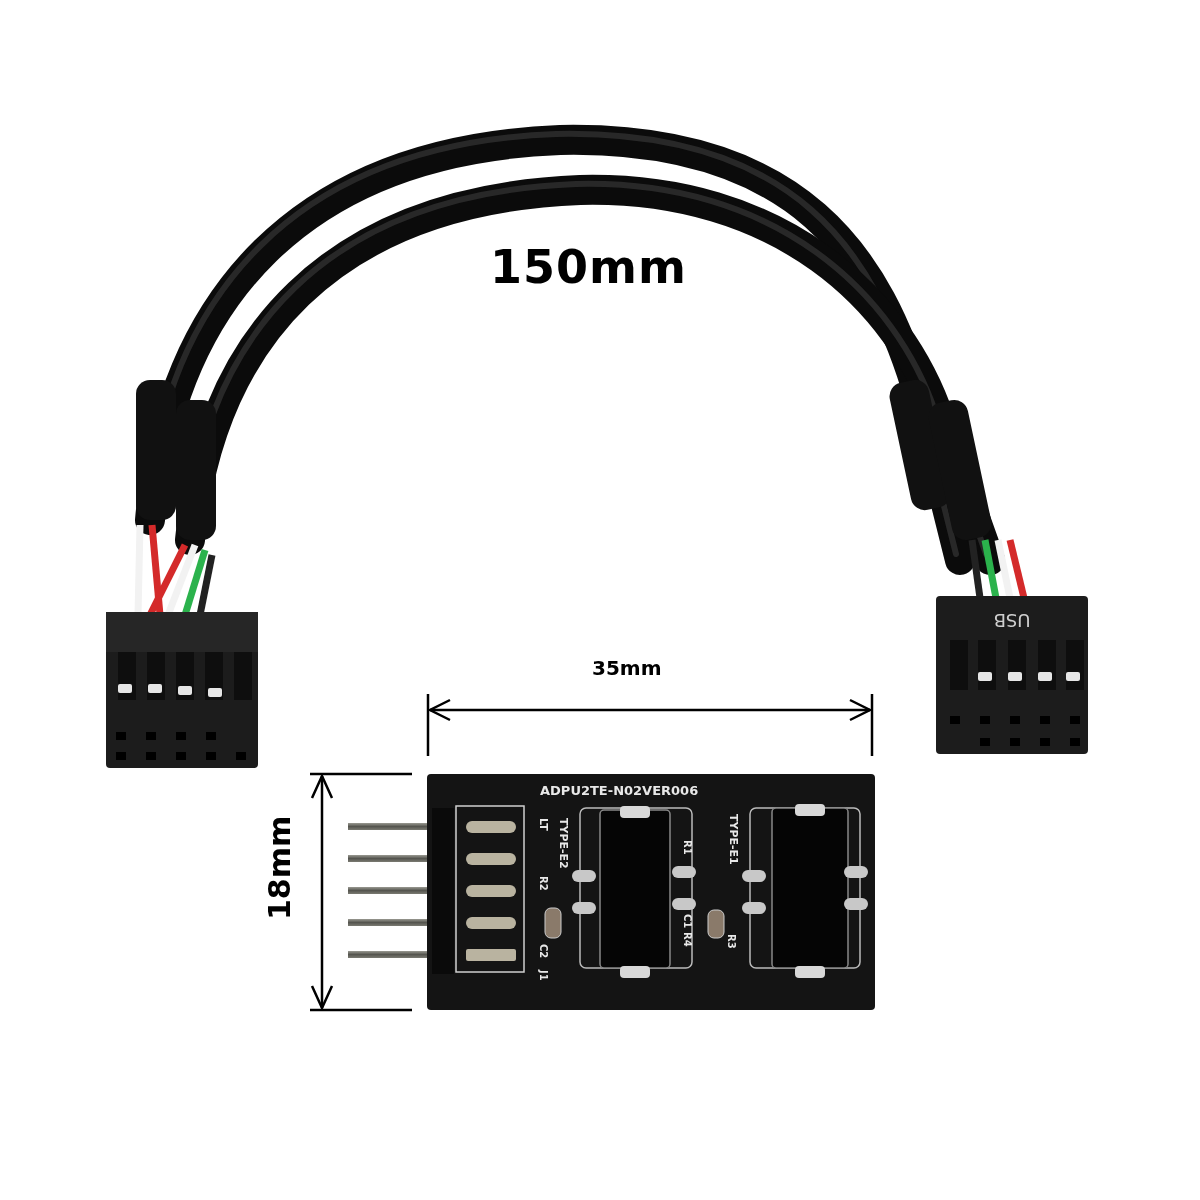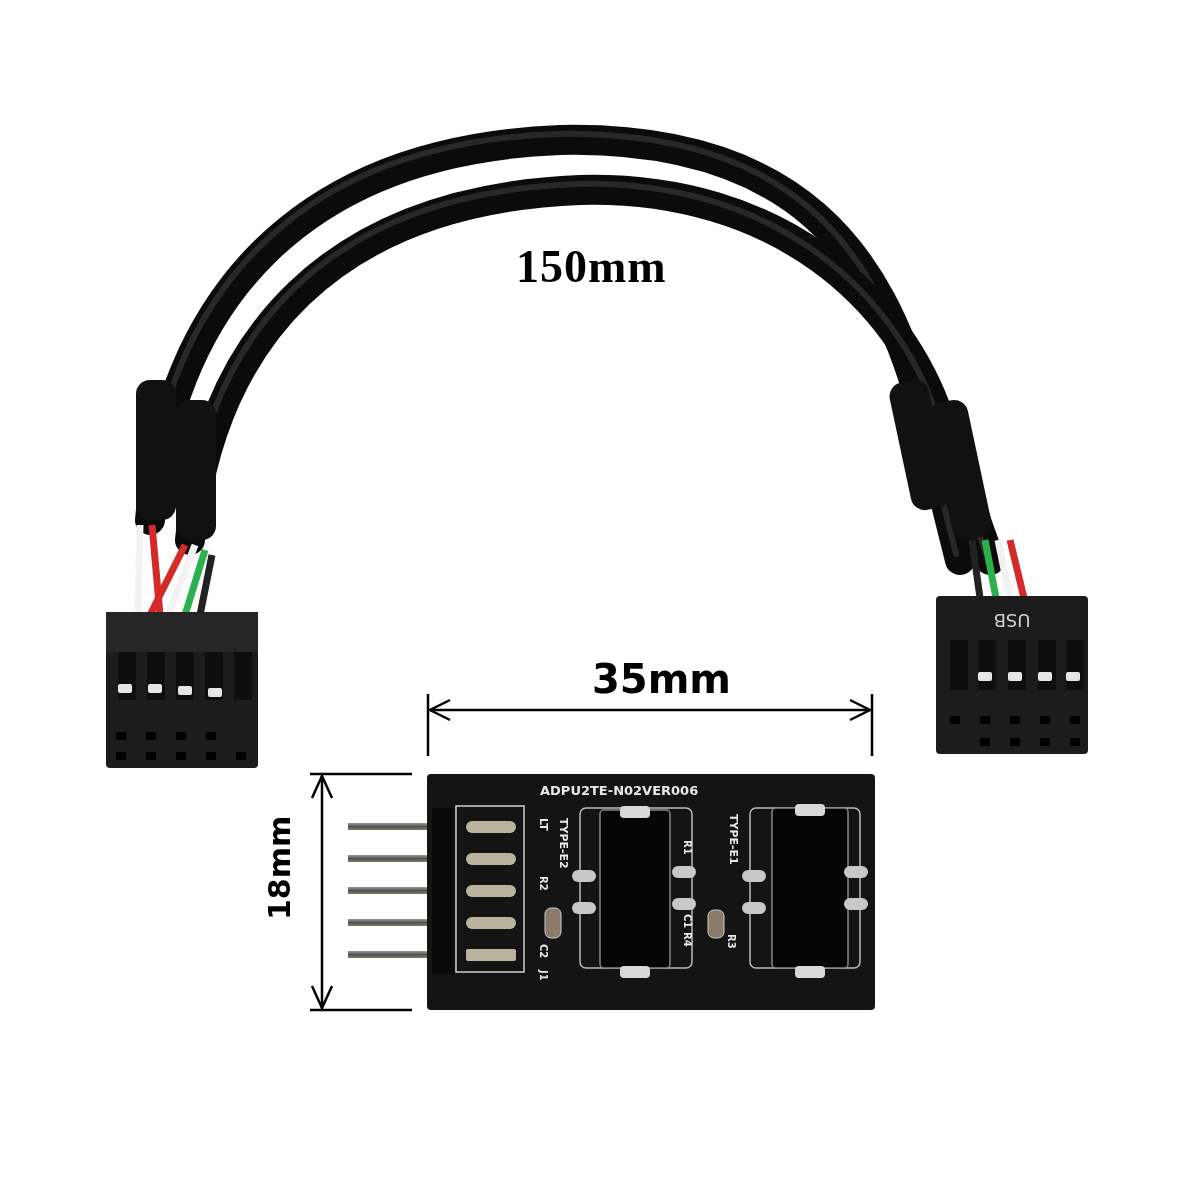--- a/index.html
+++ b/index.html
@@ -1,20 +1,20 @@
 <!DOCTYPE html>
 <html><head>
 <meta charset="utf-8">
 <style>
   html,body{margin:0;padding:0;background:#ffffff;}
   body{width:1200px;height:1200px;position:relative;overflow:hidden;font-family:"DejaVu Sans",sans-serif;}
   .abs{position:absolute;}
   .dim-label{font-weight:bold;color:#000;font-family:"DejaVu Sans",sans-serif;}
-  #len-label{left:516px;top:240px;font-size:46px;letter-spacing:1px;font-family:Liberation Serif, serif;}
-  #w-label{left:592px;top:656px;font-size:40px;}
+  #len-label{left:490px;top:240px;font-size:46px;letter-spacing:1px;}
+  #w-label{left:592px;top:656px;font-size:20px;}
   #h-label{left:262px;top:920px;font-size:30px;transform:rotate(-90deg);transform-origin:left top;}
   .pcb-text{fill:#e8e8e8;font-family:"DejaVu Sans",sans-serif;font-weight:bold;}
 </style>
 </head>
 <body>
 
 <svg class="abs" style="left:0;top:0" width="1200" height="1200" viewBox="0 0 1200 1200">
   <defs>
     <linearGradient id="cableGrad" x1="0" y1="0" x2="0" y2="1">
       <stop offset="0" stop-color="#3a3a3a"></stop>

